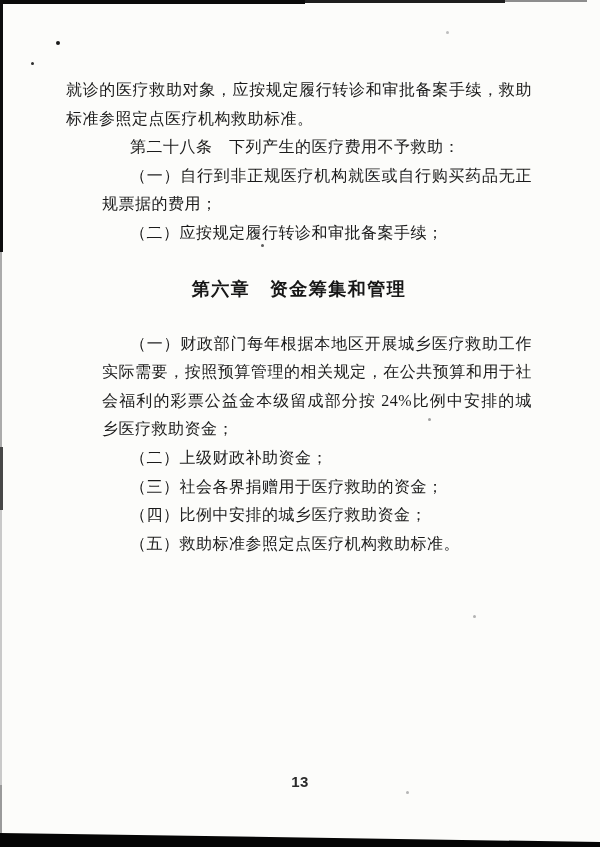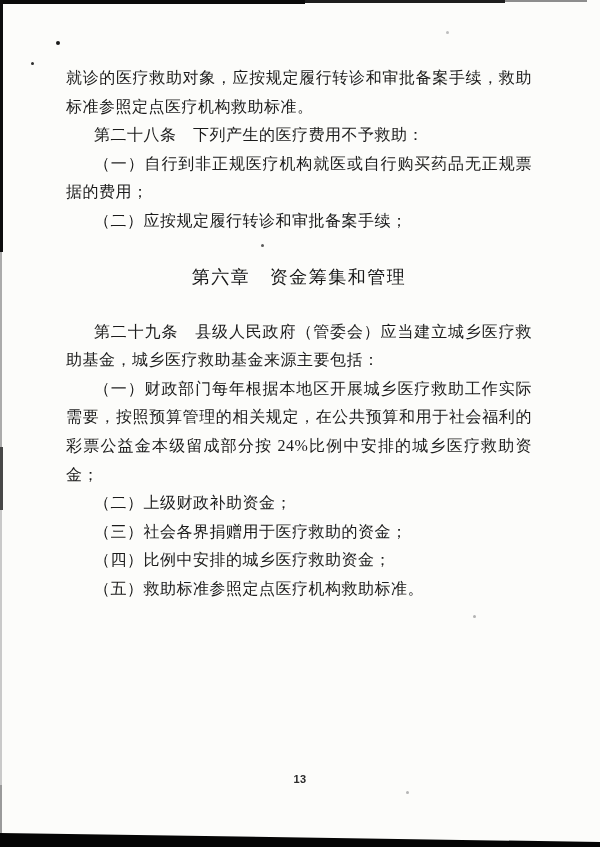--- a/index.html
+++ b/index.html
@@ -12,54 +12,55 @@
     position: relative;
     overflow: hidden;
     background: #fcfcfa;
     font-family: "Liberation Serif", "DejaVu Serif", serif;
   }
 
   
   .doc-body {
     position: absolute;
     left: 66px;
-    top: 64px;
+    top: 76px;
     width: 466px;
     color: #1b1b1b;
     font-size: 16px;
     line-height: 28.6px;
     letter-spacing: 0.5px;
     text-align: justify;
     text-justify: inter-ideograph;
   }
   .doc-body p {
     margin: 0;
     padding: 0;
   }
   .para.indent {
     text-indent: 28px;
+    margin-left: 36px;
   }
   .chapter-heading {
-    font-weight: normal;
+    font-weight: bold;
     font-size: 18px;
     line-height: 30px;
     text-align: center;
     text-indent: 0;
     letter-spacing: 1.5px;
     margin: 26px 0 26px 0 !important;
     color: #161616;
   }
 
   .page-number {
     position: absolute;
     top: 773px;
     left: 0;
     width: 600px;
     text-align: center;
-    font-size: 11px;
+    font-size: 15px;
     font-weight: bold;
     color: #2a2a2a;
     letter-spacing: 0.5px;
     font-family: "Liberation Sans", sans-serif;
   }
 
   
   .artifact { position: absolute; pointer-events: none; }
 
   .scan-edge-top-a    { left: 0;    top: 0; width: 305px; height: 4px;   background: #0a0a0a; }
@@ -89,21 +90,20 @@
 </style>
 </head>
 <body>
 
 <div class="doc-body">
     <p class="para">就诊的医疗救助对象，应按规定履行转诊和审批备案手续，救助标准参照定点医疗机构救助标准。</p>
     <p class="para indent">第二十八条　下列产生的医疗费用不予救助：</p>
     <p class="para indent">（一）自行到非正规医疗机构就医或自行购买药品无正规票据的费用；</p>
     <p class="para indent">（二）应按规定履行转诊和审批备案手续；</p>
     <p class="chapter-heading">第六章　资金筹集和管理</p>
-    <p class="para indent">第二十九条　县级人民政府（管委会）应当建立城乡医疗救助基金，城乡医疗救助基金来源主要包括：</p>
     <p class="para indent">（一）财政部门每年根据本地区开展城乡医疗救助工作实际需要，按照预算管理的相关规定，在公共预算和用于社会福利的彩票公益金本级留成部分按 24%比例中安排的城乡医疗救助资金；</p>
     <p class="para indent">（二）上级财政补助资金；</p>
     <p class="para indent">（三）社会各界捐赠用于医疗救助的资金；</p>
     <p class="para indent">（四）比例中安排的城乡医疗救助资金；</p>
     <p class="para indent">（五）救助标准参照定点医疗机构救助标准。</p>
   </div>
 
 <div class="page-number">13</div>
 
 <div class="artifact scan-edge-top-a"></div>

